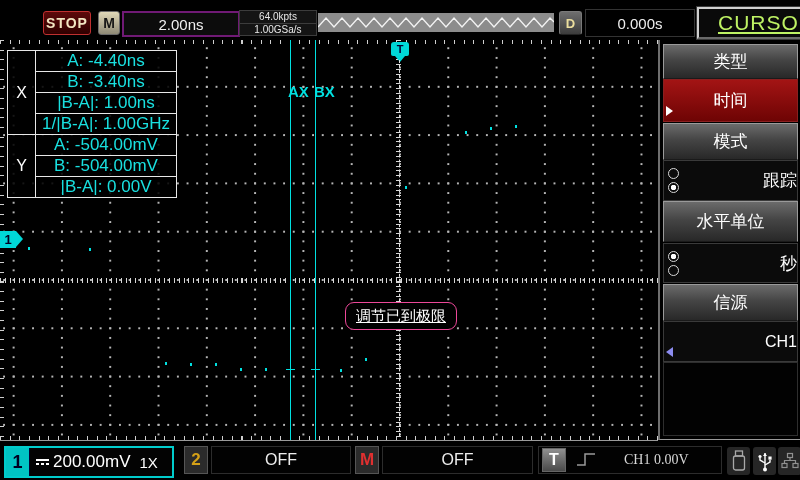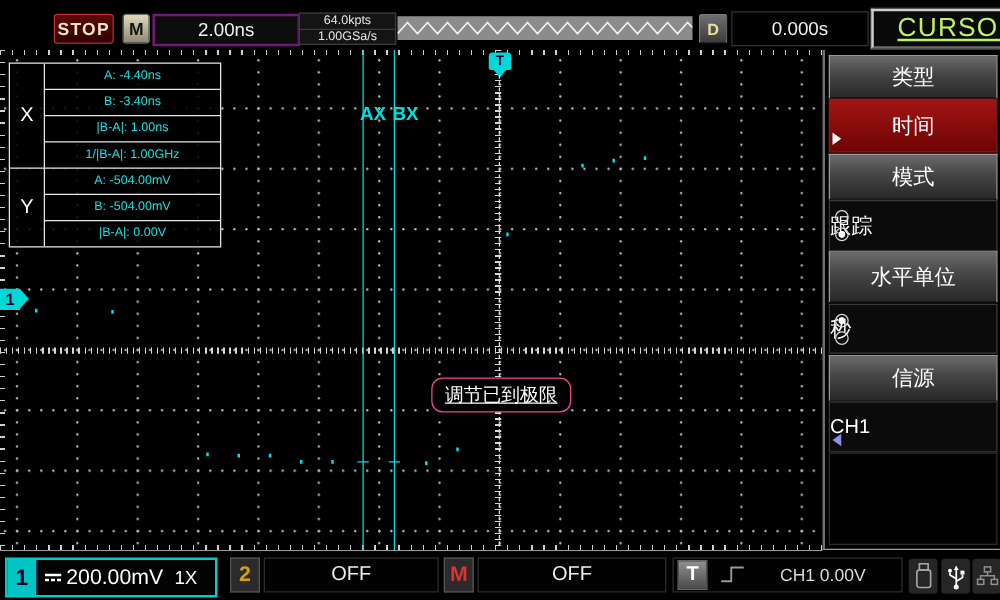--- a/index.html
+++ b/index.html
@@ -58,21 +58,21 @@
   .ctr-v{position:absolute;top:0;height:400px;left:396px;width:5px;
     background:repeating-linear-gradient(180deg,#d8d8d8 0 1px,transparent 1px 4.83px);}
   
   .mpanel{position:absolute;left:7px;top:10px;width:168px;
     border:1px solid #e8e8e8;background:rgba(0,0,0,.88);
     display:grid;grid-template-columns:28px 1fr;}
   .mpanel .side{display:flex;align-items:center;justify-content:center;
     color:#fff;font-size:16px;border-right:1px solid #e8e8e8;}
   .mpanel .side.y{border-top:1px solid #e8e8e8;}
   .mpanel .vals div{height:20px;line-height:20px;text-align:center;
-    color:#19e0e0;font-size:10px;white-space:nowrap;}
+    color:#19e0e0;font-size:17px;white-space:nowrap;}
   .mpanel .vals.y div{border-top:1px solid #e8e8e8;}
   .mpanel .vals.x div + div{border-top:1px solid #e8e8e8;}
   
   .cursor-line{position:absolute;top:0;bottom:0;width:1px;background:#00e0e0;}
   .cursor-tick{position:absolute;width:9px;height:1px;background:#00e0e0;}
   .cursor-label{position:absolute;color:#00e0e0;font-size:15px;font-weight:bold;}
   .t-flag{position:absolute;left:391px;top:2px;width:18px;height:14px;background:#00d8d8;
     border-radius:3px 3px 2px 2px;color:#003;font-size:11px;font-weight:bold;
     display:flex;align-items:center;justify-content:center;}
   .t-flag:after{content:"";position:absolute;left:4px;top:14px;
@@ -91,21 +91,21 @@
     display:flex;align-items:center;justify-content:center;text-decoration:underline;}
   
   .sidebar{position:absolute;left:658px;top:40px;width:142px;height:400px;background:#000;
     border-left:2px solid #6e6e6e;border-bottom:1px solid #9a9a9a;box-sizing:border-box;}
   .sb-btn{position:absolute;left:3px;right:2px;color:#fff;font-size:17px;
     display:flex;align-items:center;justify-content:center;
     background:linear-gradient(#6b6b6b,#454545 45%,#282828);
     border:1px solid #9a9a9a;border-bottom-color:#1a1a1a;}
   .sb-btn.red{background:linear-gradient(#a31414,#6e0404);border-color:#8a2020;position:absolute;}
   .sb-sec{position:absolute;left:3px;right:2px;background:#0b0b0b;border:1px solid #3a3a3a;
-    color:#fff;font-size:17px;display:flex;align-items:center;justify-content:flex-start;}
+    color:#fff;font-size:17px;display:flex;align-items:center;justify-content:flex-end;}
   .radios{position:absolute;left:4px;top:0;bottom:0;display:flex;flex-direction:column;
     justify-content:space-around;padding:5px 0;}
   .radio{width:11px;height:11px;border:1.5px solid #d8d8d8;border-radius:50%;box-sizing:border-box;}
   .radio.on{background:radial-gradient(circle,#fff 0 2.5px,transparent 3px);}
   .arrow-right{position:absolute;left:2px;bottom:5px;width:0;height:0;
     border-top:5px solid transparent;border-bottom:5px solid transparent;border-left:7px solid #fff;}
   .arrow-left{position:absolute;left:2px;bottom:4px;width:0;height:0;
     border-top:5px solid transparent;border-bottom:5px solid transparent;border-right:7px solid #8c8cf0;}
   .sb-empty{position:absolute;left:3px;right:2px;top:322px;bottom:3px;
     background:#020202;border:1px solid #2e2e2e;}
@@ -126,21 +126,21 @@
     display:flex;align-items:center;justify-content:center;}
   .statbox{position:absolute;top:5px;height:28px;background:#020202;border:1px solid #2c2c2c;
     box-sizing:border-box;color:#ededed;font-size:16px;
     display:flex;align-items:center;justify-content:center;text-align:center;}
   .trig-box{position:absolute;left:538px;top:5px;width:184px;height:28px;
     background:#020202;border:1px solid #2c2c2c;box-sizing:border-box;
     display:flex;align-items:center;}
   .t-badge{width:24px;height:24px;margin-left:3px;
     background:linear-gradient(#909090,#4a4a4a);border:1px solid #666;box-sizing:border-box;
     color:#fff;font-size:16px;font-weight:bold;display:flex;align-items:center;justify-content:center;}
-  .trig-src{color:#d8d8d8;font-size:14px;margin-left:26px;}
+  .trig-src{color:#d8d8d8;font-size:14px;margin-left:26px;font-family:Liberation Serif, serif;}
   .io-icon{position:absolute;top:6px;width:23px;height:28px;background:#262626;border-radius:3px;
     display:flex;align-items:center;justify-content:center;}
 </style>
 </head>
 <body>
 
 <div class="topbar">
   <div class="stop-btn">STOP</div>
   <div class="m-btn">M</div>
   <div class="tb-box">2.00ns</div>

